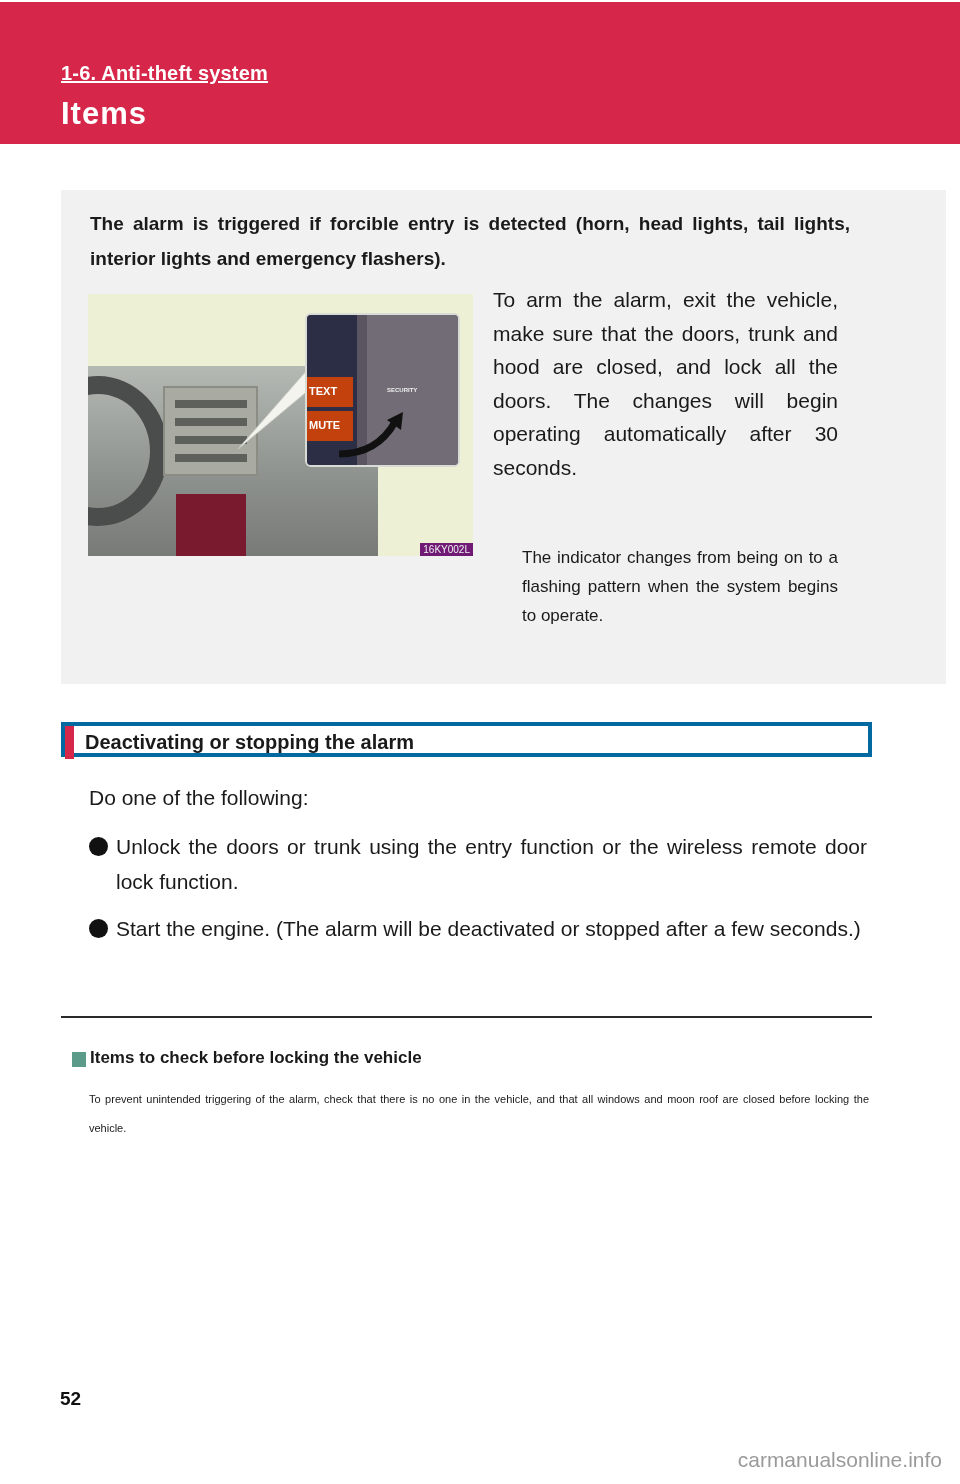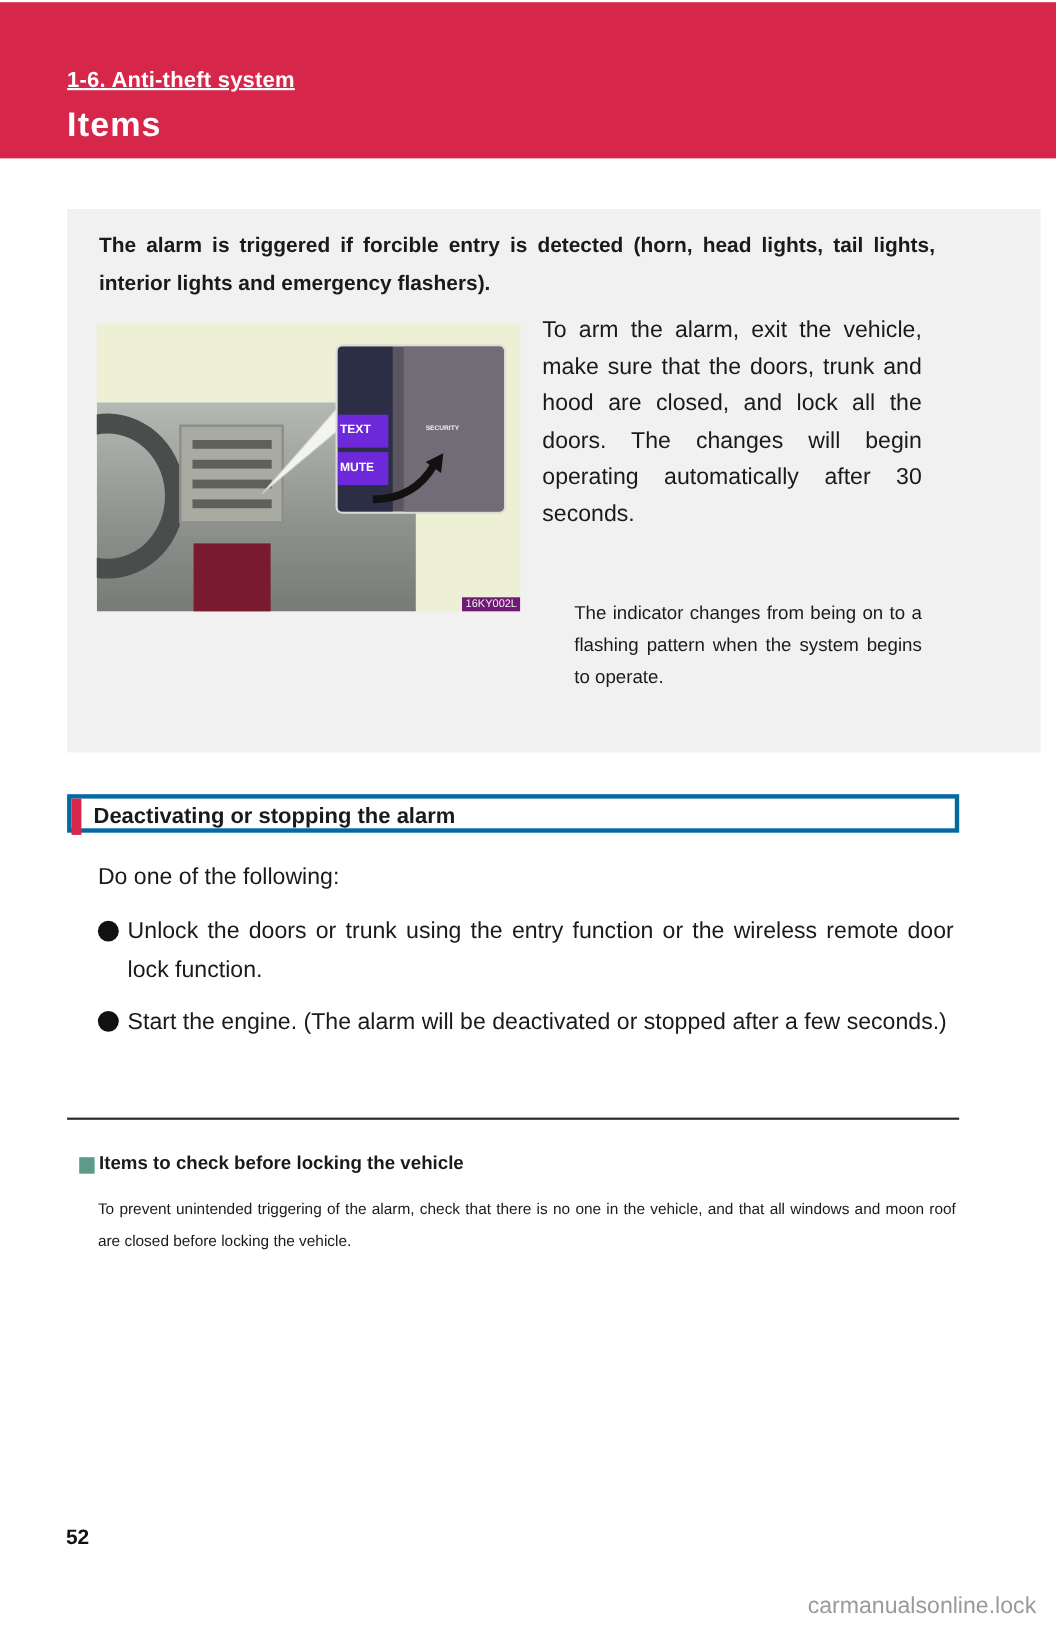--- a/index.html
+++ b/index.html
@@ -49,21 +49,21 @@
     .illustration .shifter {
       position: absolute; left: 88px; top: 200px; width: 70px; height: 62px;
       background: #7a1a2e;
     }
     .illustration .inset {
       position: absolute; left: 217px; top: 19px; width: 155px; height: 154px;
       background: #5a5560; border: 2px solid #d9dcd6; border-radius: 6px; overflow: hidden;
     }
     .inset .btn-panel { position:absolute; left:0; top:0; width:50px; height:154px; background:#2b2e44; }
     .inset .btn {
-      position:absolute; left:0; width:46px; height:30px; background:#6d28d9;
+      position:absolute; left:0; width:46px; height:30px; background:#c2410c;
       color:#ffffff; font-size:11px; font-weight:bold; padding:8px 2px;
     }
     .inset .right-panel { position:absolute; left:60px; top:0; width:95px; height:154px; background:#716c76; }
     .inset .security-label {
       position:absolute; left:80px; top:72px; font-size:6px; color:#f0f0f0; font-weight:bold;
     }
     .inset .arrow { position:absolute; left:30px; top:95px; width:70px; height:50px; }
     .illustration .pointer { position:absolute; left:150px; top:70px; width:80px; height:90px; }
     .illustration .figure-code {
       position: absolute; right: 0; bottom: 0;
@@ -109,21 +109,21 @@
 
     .note-title {
       position: absolute; left: 72px; top: 1048px; font-size: 17px; font-weight: bold; color: #1a1a1a;
       padding-left: 18px;
     }
     .note-title .square {
       position: absolute; left: 0; top: 4px; width: 14px; height: 15px; background: #5c9a8a;
     }
     .note-body {
       position: absolute; left: 89px; top: 1085px; width: 780px;
-      font-size: 14px; line-height: 29px; color: #1a1a1a; text-align: justify;
+      font-size: 11px; line-height: 29px; color: #1a1a1a; text-align: justify;
     }
 
     .page-number {
       position: absolute; left: 60px; top: 1388px; font-size: 19px; font-weight: bold; color: #111;
     }
     .watermark {
       position: absolute; right: 18px; top: 1448px; font-size: 21px; color: #9a9a9a;
     }
   </style>
 </head>
@@ -186,13 +186,13 @@
 
 <div class="divider"></div>
 
 <div class="note-title">
   <span class="square"></span>
   <span>Items to check before locking the vehicle</span>
 </div>
 <div class="note-body">To prevent unintended triggering of the alarm, check that there is no one in the vehicle, and that all windows and moon roof are closed before locking the vehicle.</div>
 
 <div class="page-number">52</div>
-<div class="watermark">carmanualsonline.lock</div>
+<div class="watermark">carmanualsonline.info</div>
 
 </body></html>

